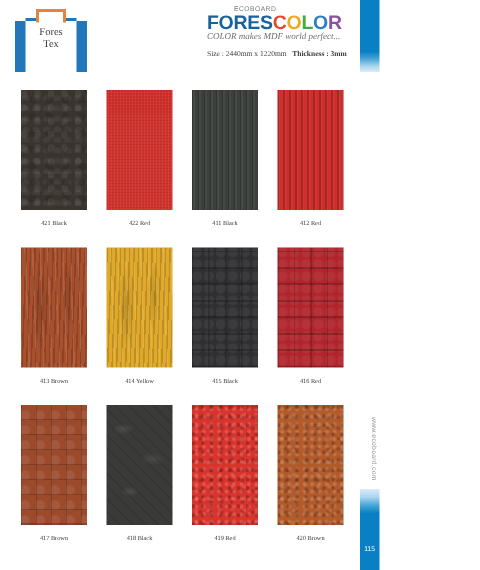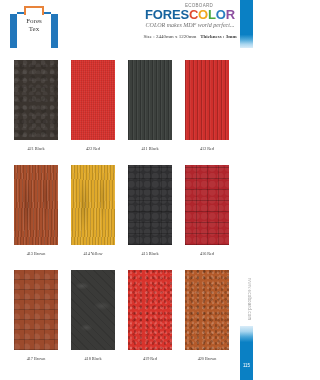--- a/index.html
+++ b/index.html
@@ -31,21 +31,21 @@
     box-sizing:border-box;background:#fff;
   }
   .logo-text{
     position:absolute;left:8px;top:11px;width:32px;
     text-align:center;line-height:8px;
     font-family:"Liberation Serif", serif;
     font-size:7px;color:#3b3b3b;
   }
   .logo-text span{display:block;}
 
-  .brand{position:absolute;left:138px;top:3px;width:104px;text-align:center;}
+  .brand{position:absolute;left:138px;top:3px;width:104px;text-align:left;}
   .brand-eco{
     font-family:"Liberation Sans", sans-serif;
     font-size:4.5px;letter-spacing:.3px;color:#7a7a7a;
     margin:0 0 0 18px;
   }
   .brand-main{
     font-family:"Liberation Sans", sans-serif;
     font-weight:bold;font-size:13px;letter-spacing:-.2px;line-height:13px;
     white-space:nowrap;
   }

